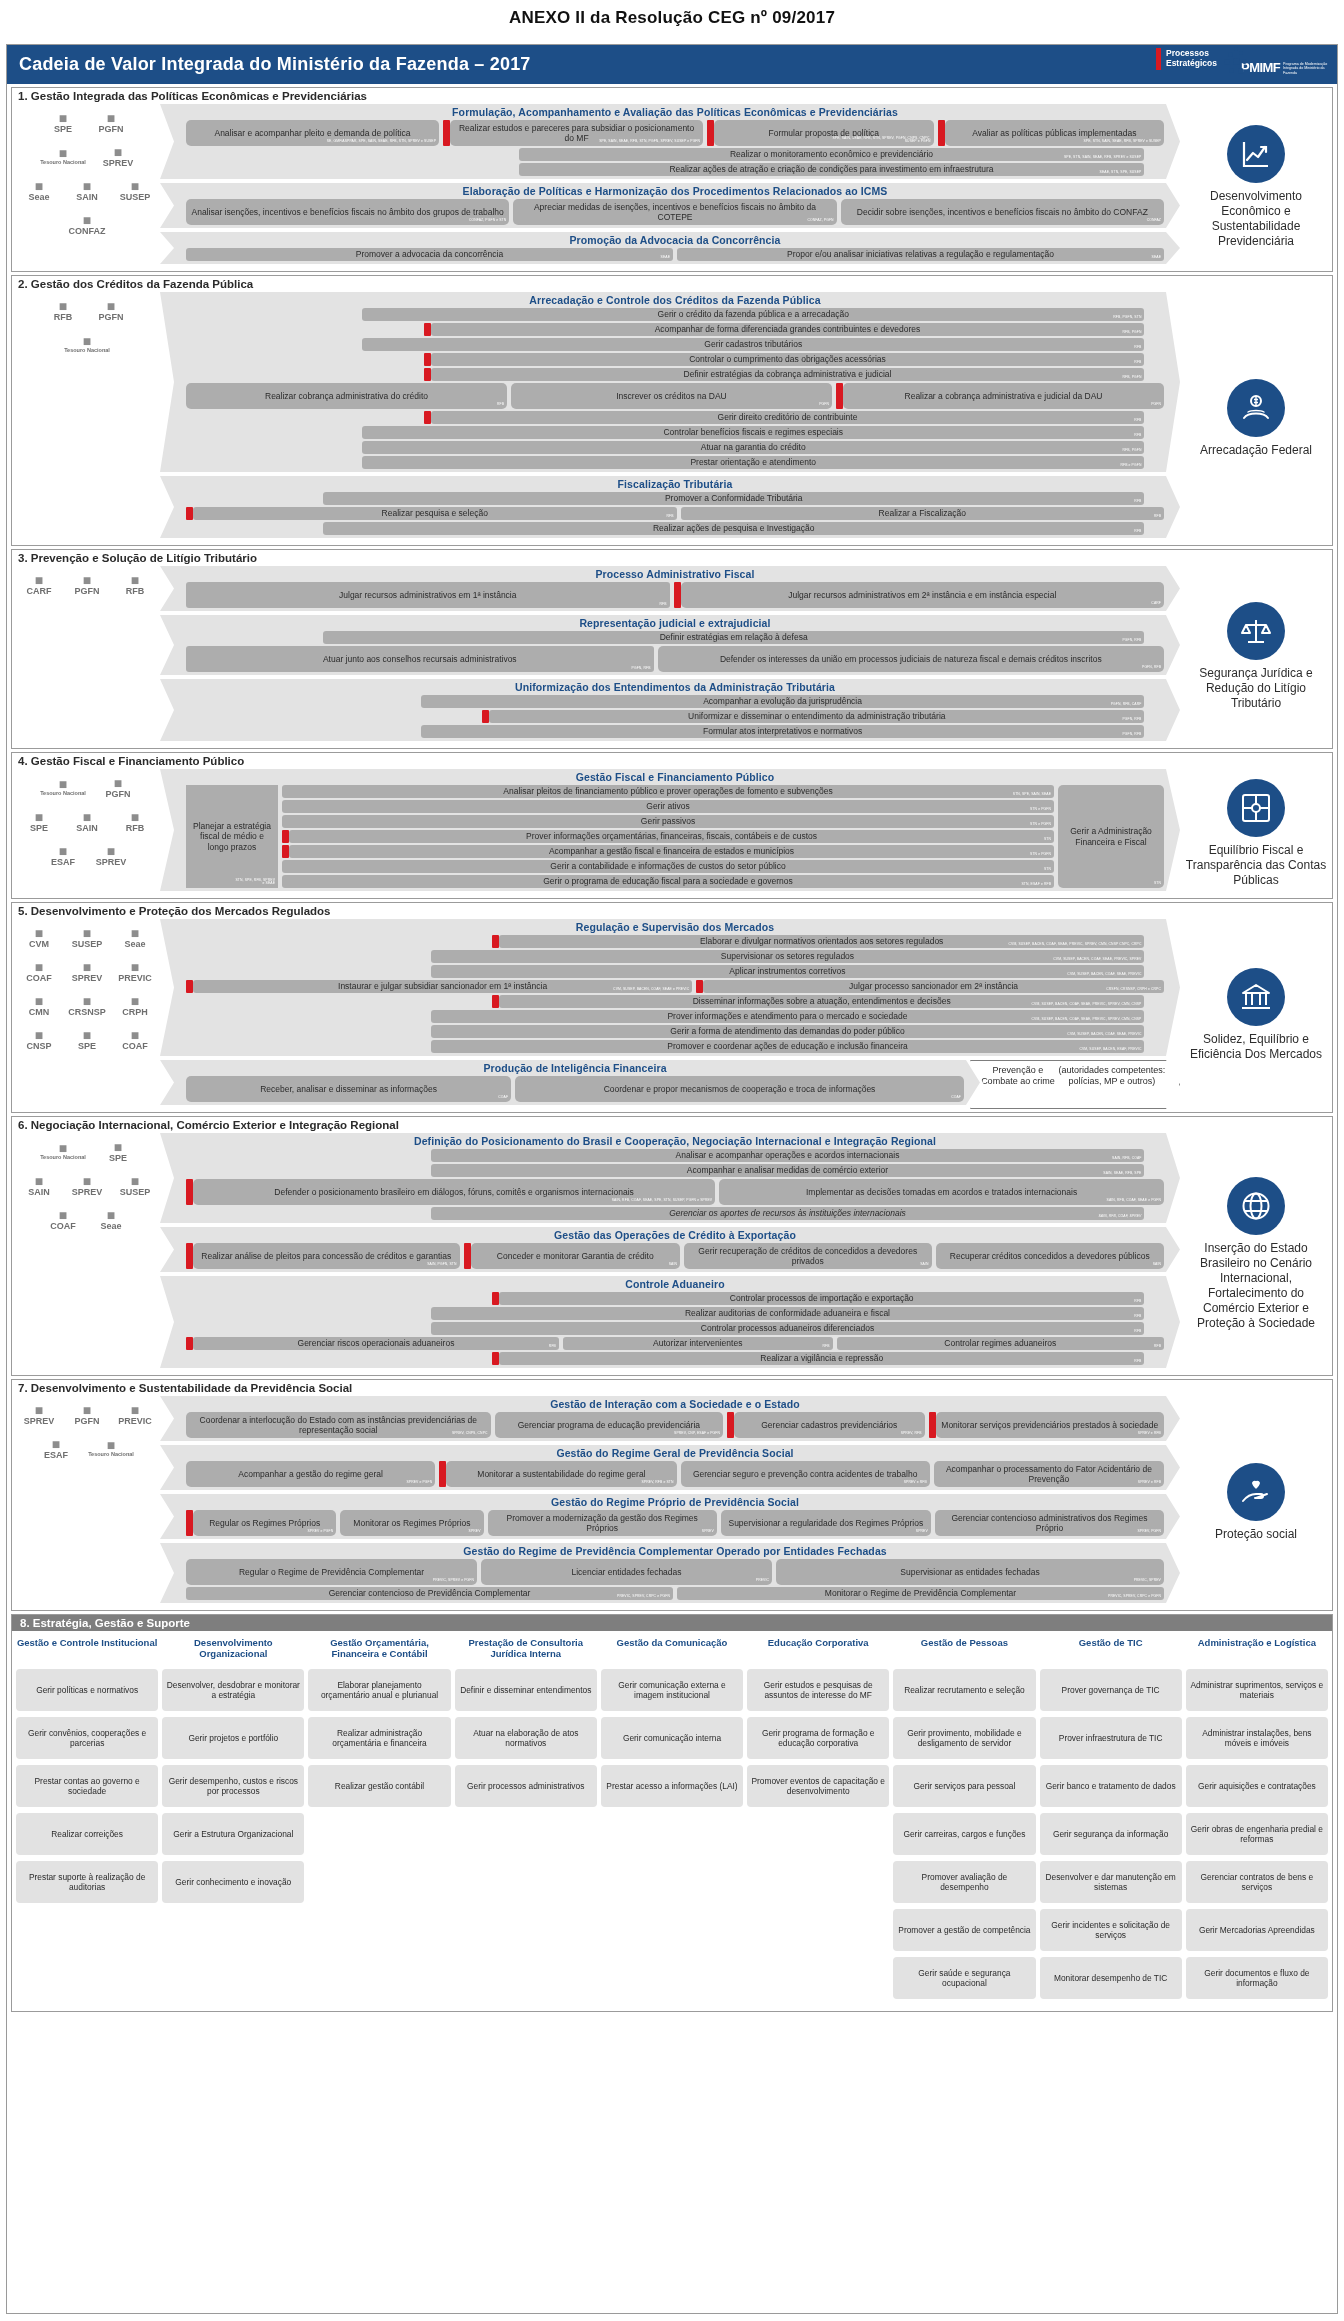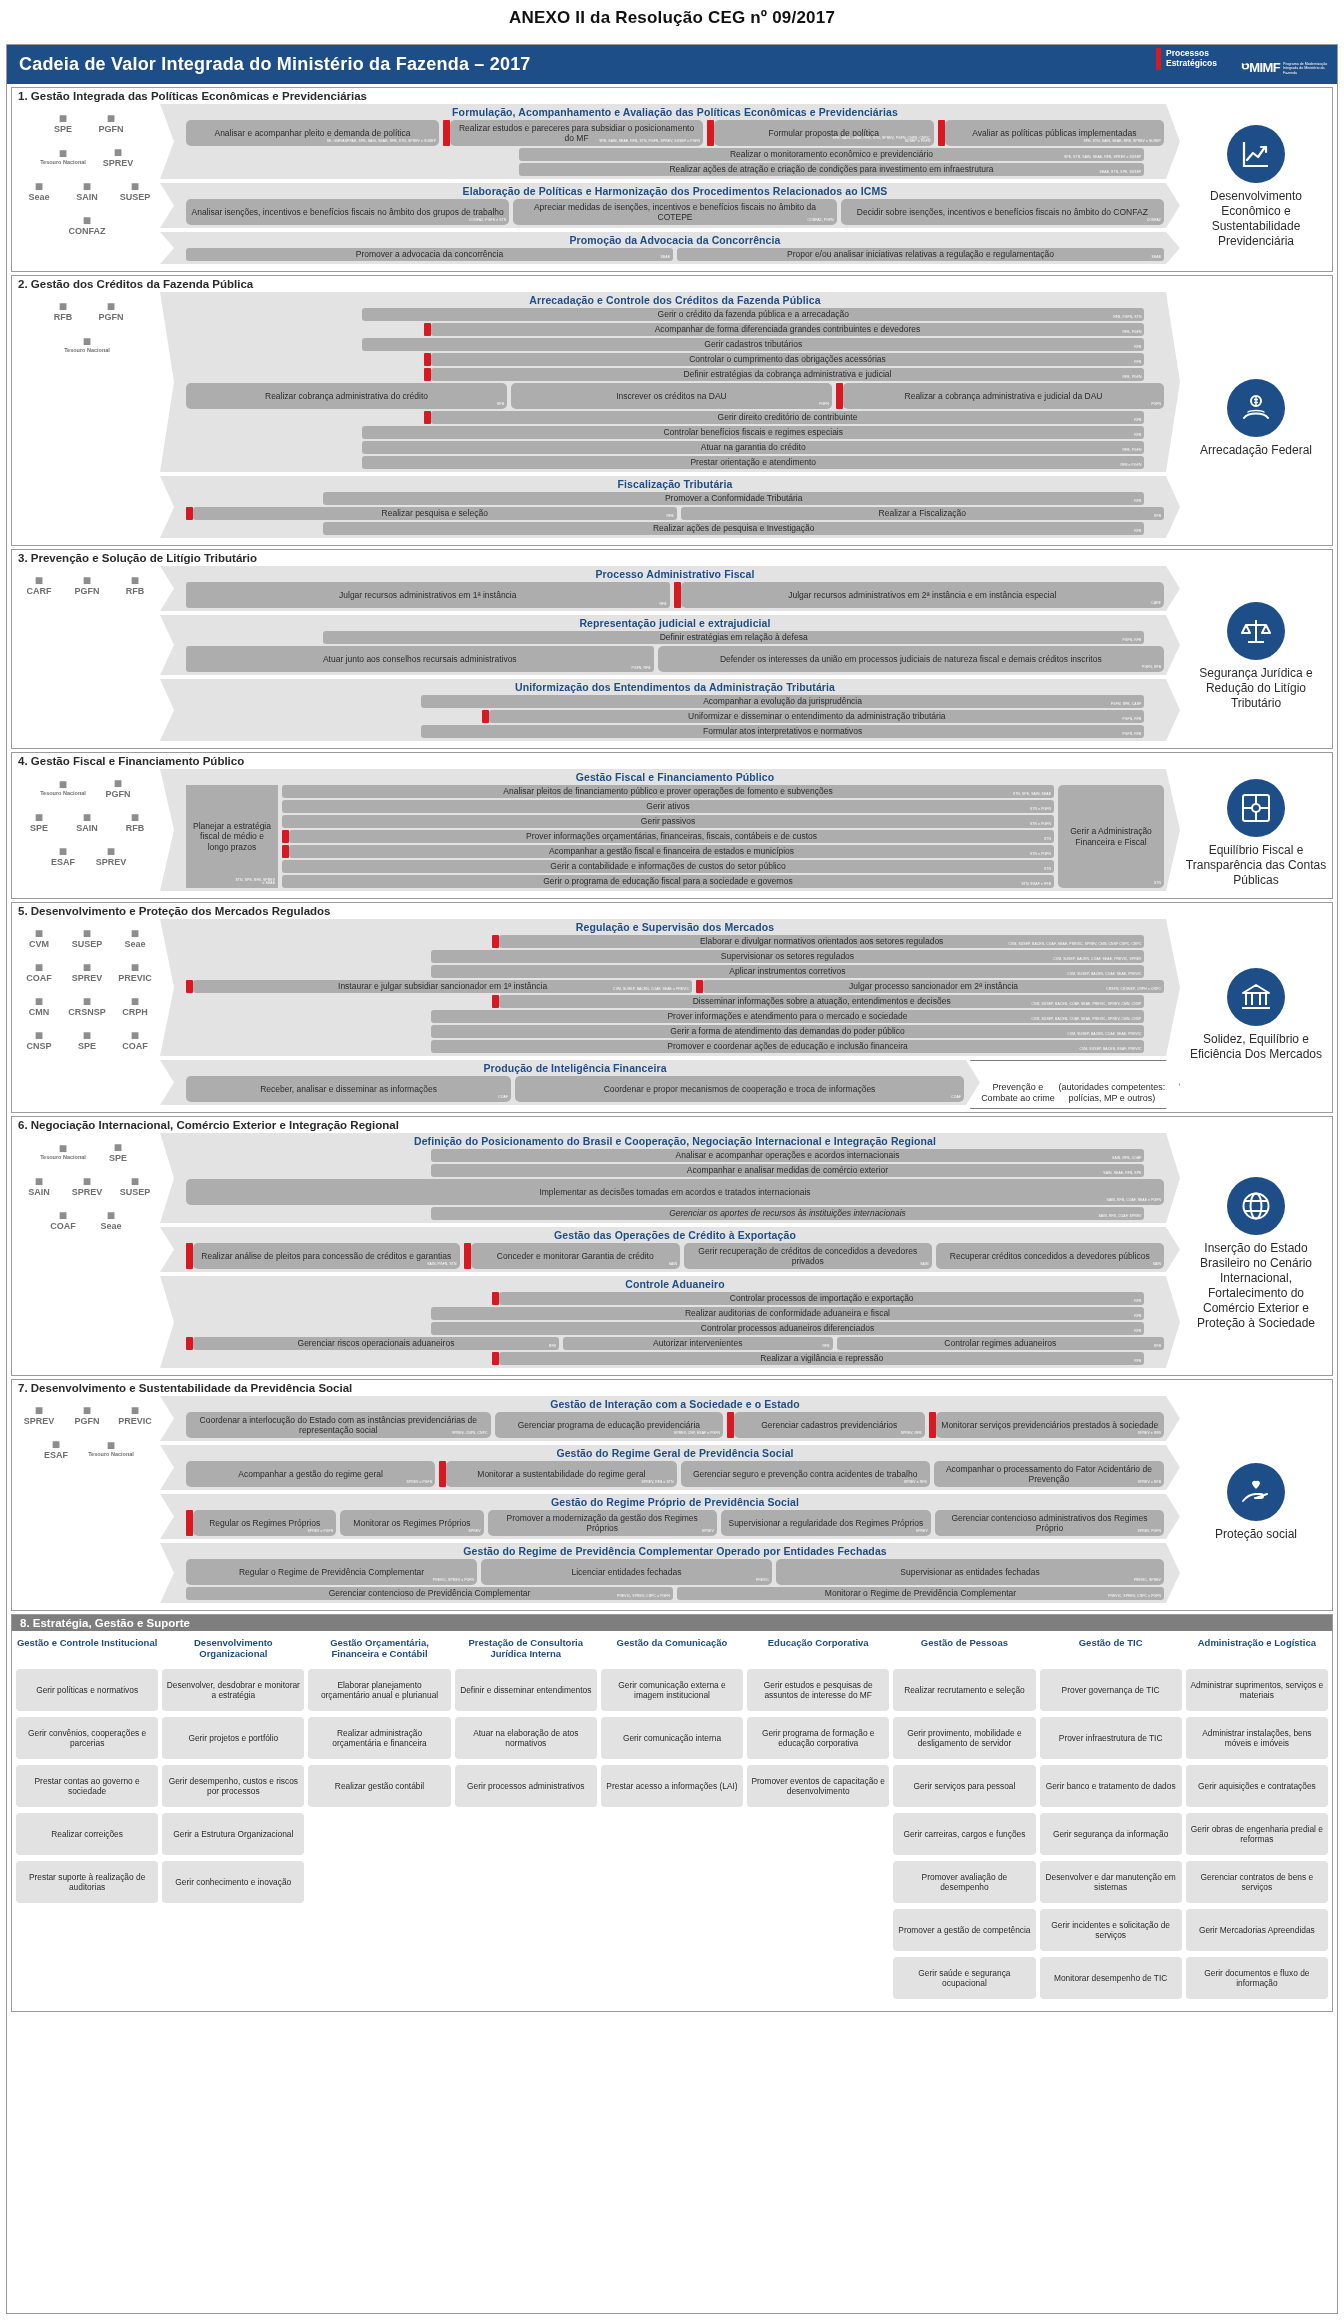--- a/index.html
+++ b/index.html
@@ -103,21 +103,21 @@
   .proc.tall{ min-height:26px; border-radius:5px; }
   .proc.tall .orgs{ bottom:2px; }
   .proc.strat::before{
     content:""; position:absolute; left:-7px; top:0; bottom:0;
     width:7px; background:#d81921; border-radius:1px;
   }
 
   
   .openband{
     background:#fff; border:1px solid #7d7d7d; color:#2b2b2b;
-    display:flex; align-items:flex-end; justify-content:center; text-align:center;
+    display:flex; align-items:flex-start; justify-content:center; text-align:center;
     font-size:9px; line-height:1.25; padding:4px 10px;
     clip-path: polygon(0 0, calc(100% - 14px) 0, 100% 50%, calc(100% - 14px) 100%, 0 100%, 14px 50%);
   }
 
   
   .agency{
     width:48px; height:34px; display:flex; flex-direction:column;
     align-items:center; justify-content:center; color:#6f6f6f;
     font-size:9px; font-weight:bold; text-align:center; line-height:1;
   }
@@ -809,20 +809,24 @@
                     <span class="orgs">SAIN, RFB, COAF</span>
                   </div>
                 </div>
                 <div class="row">
                   <div class="proc" style="margin-left: 25%; margin-right: 2%;">
                     <span class="ptext">Acompanhar e analisar medidas de comércio exterior</span>
                     <span class="orgs">SAIN, SEAE, RFB, SPE</span>
                   </div>
                 </div>
                 <div class="row">
+                  <div class="proc tall strat" style="flex: 1 1 54%; margin-left: 7px;">
+                    <span class="ptext">Defender o posicionamento brasileiro em  diálogos, fóruns, comitês e organismos internacionais</span>
+                    <span class="orgs">SAIN, RFB, COAF, SEAE, SPE, STN, SUSEP, PGFN e SPREV</span>
+                  </div>
                   <div class="proc tall" style="flex: 1 1 46%;">
                     <span class="ptext">Implementar as decisões tomadas em acordos e tratados internacionais</span>
                     <span class="orgs">SAIN, RFB, COAF, SEAE e PGFN</span>
                   </div>
                 </div>
                 <div class="row">
                   <div class="proc" style="margin-left: 25%; margin-right: 2%; font-style: italic;">
                     <span class="ptext">Gerenciar os aportes de recursos às instituições internacionais</span>
                     <span class="orgs">SAIN, RFB, COAF, SPREV</span>
                   </div>

